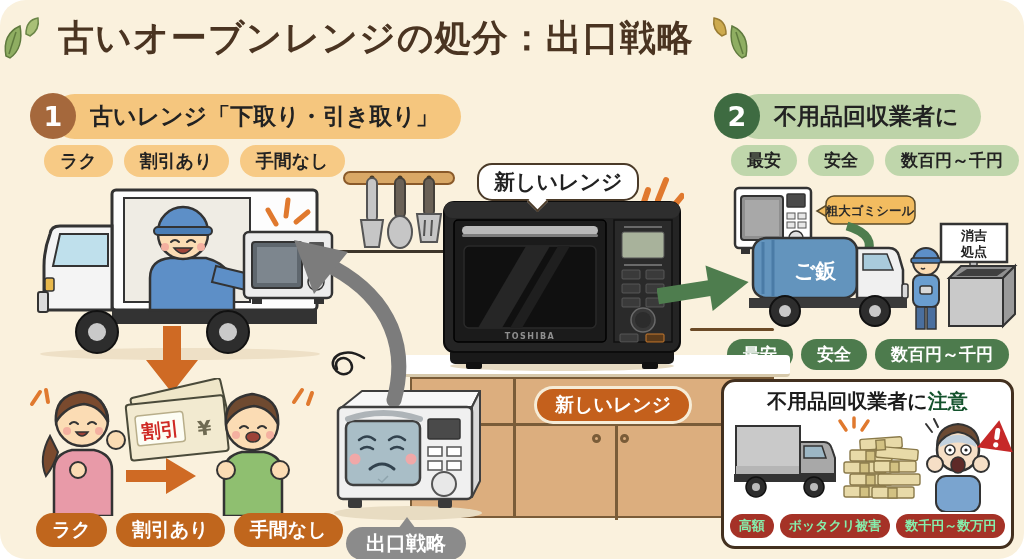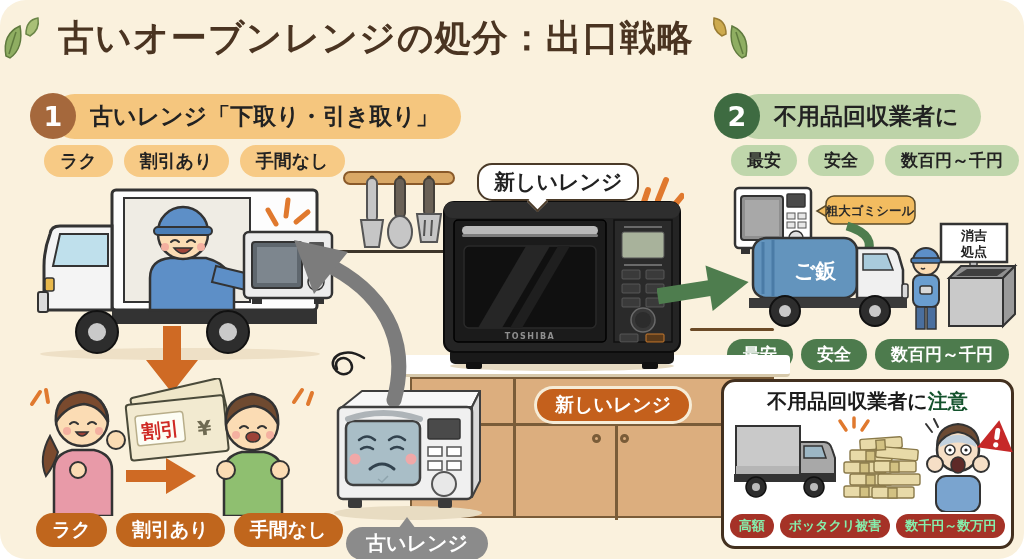--- a/index.html
+++ b/index.html
@@ -203,21 +203,21 @@
       <rect x="100" y="64" width="14" height="9"></rect>
         <rect x="119" y="64" width="14" height="9"></rect>
       <rect x="100" y="78" width="14" height="9"></rect>
         <rect x="119" y="78" width="14" height="9"></rect>
     </g>
     <circle cx="116" cy="101" r="12" fill="#e8e8e8" stroke="#555" stroke-width="2"></circle>
     <rect x="20" y="116" width="14" height="9" rx="2" fill="#3a3a3a"></rect>
     <rect x="110" y="116" width="14" height="9" rx="2" fill="#3a3a3a"></rect>
   </svg>
   <div class="abs old-label-tail"></div>
-  <div class="abs" id="old-label">古いレンジ</div>
+  <div class="abs" id="old-label">出口戦略</div>
 
   <svg class="abs" style="left:657px; top:254px; z-index:3;" width="94" height="68" viewBox="0 0 94 68">
     <g transform="rotate(-9 47 34)">
       <rect x="0" y="27" width="54" height="16" fill="#4e7d4e"></rect>
       <polygon points="52,12 52,58 92,35" fill="#4e7d4e"></polygon>
     </g>
   </svg>
 
   <svg class="abs" style="left:20px; top:182px;" width="315" height="185" viewBox="0 0 315 185">
     <ellipse cx="160" cy="172" rx="140" ry="6" fill="#eee0c6"></ellipse>

